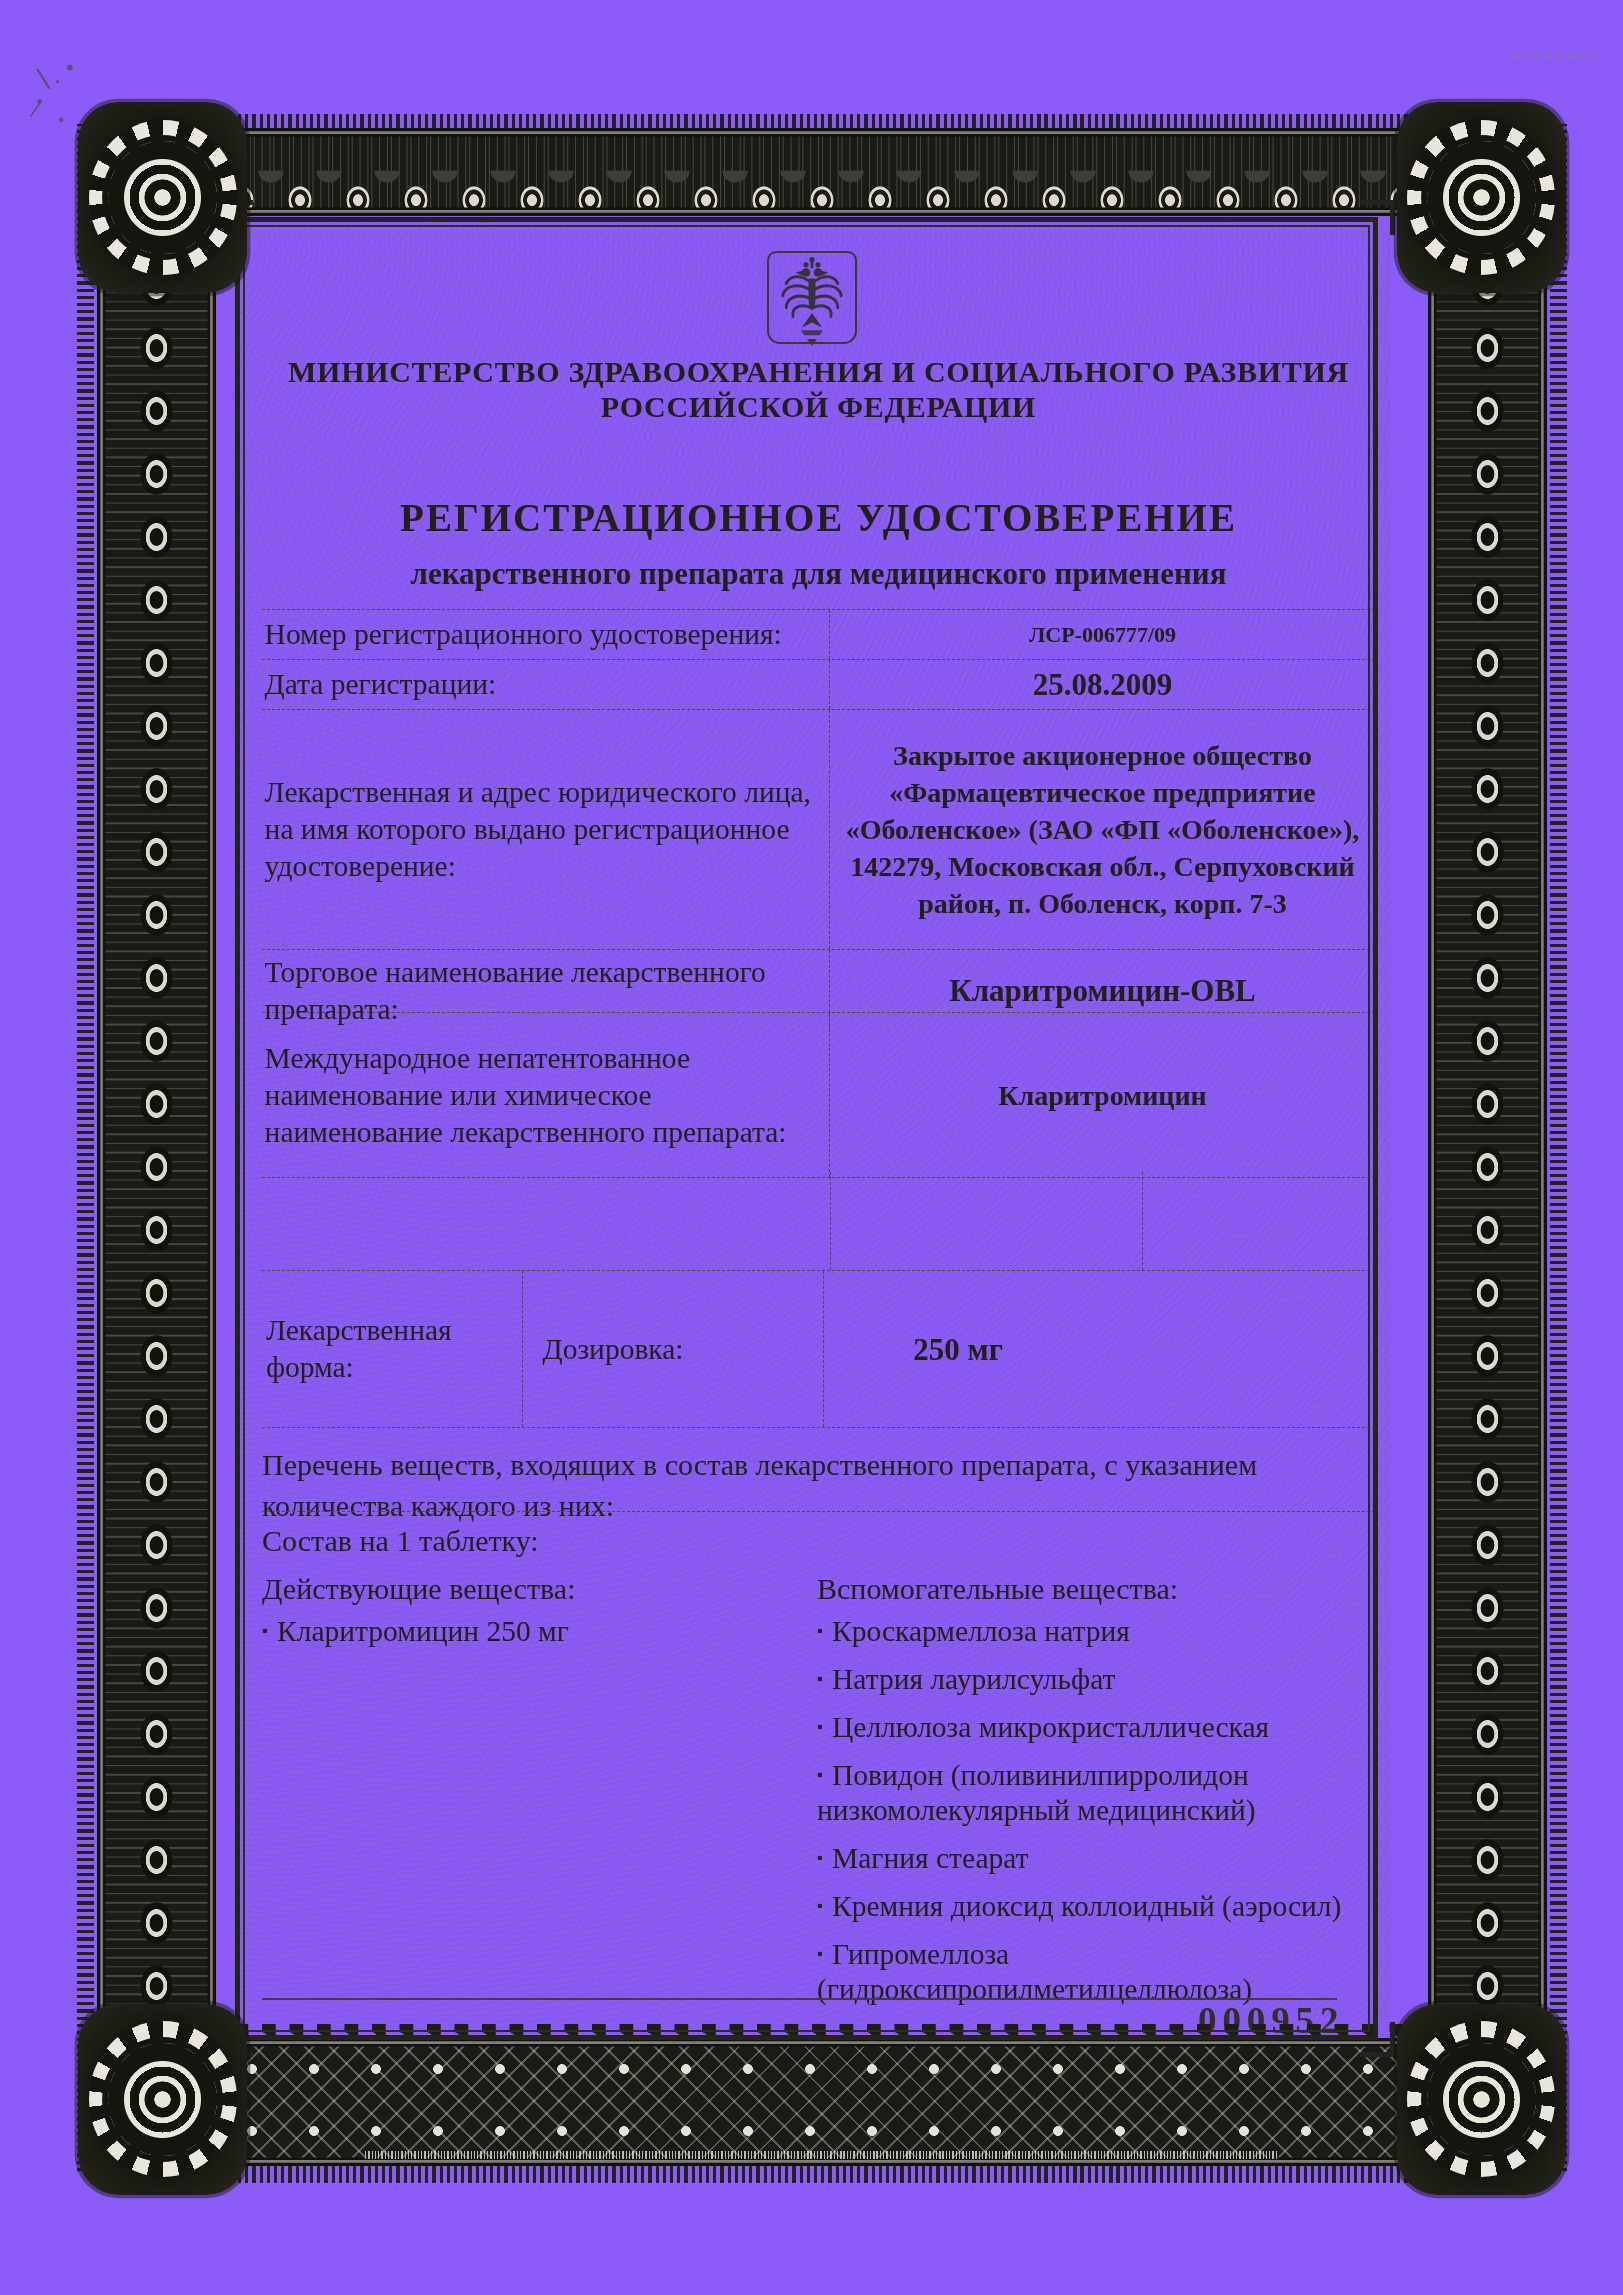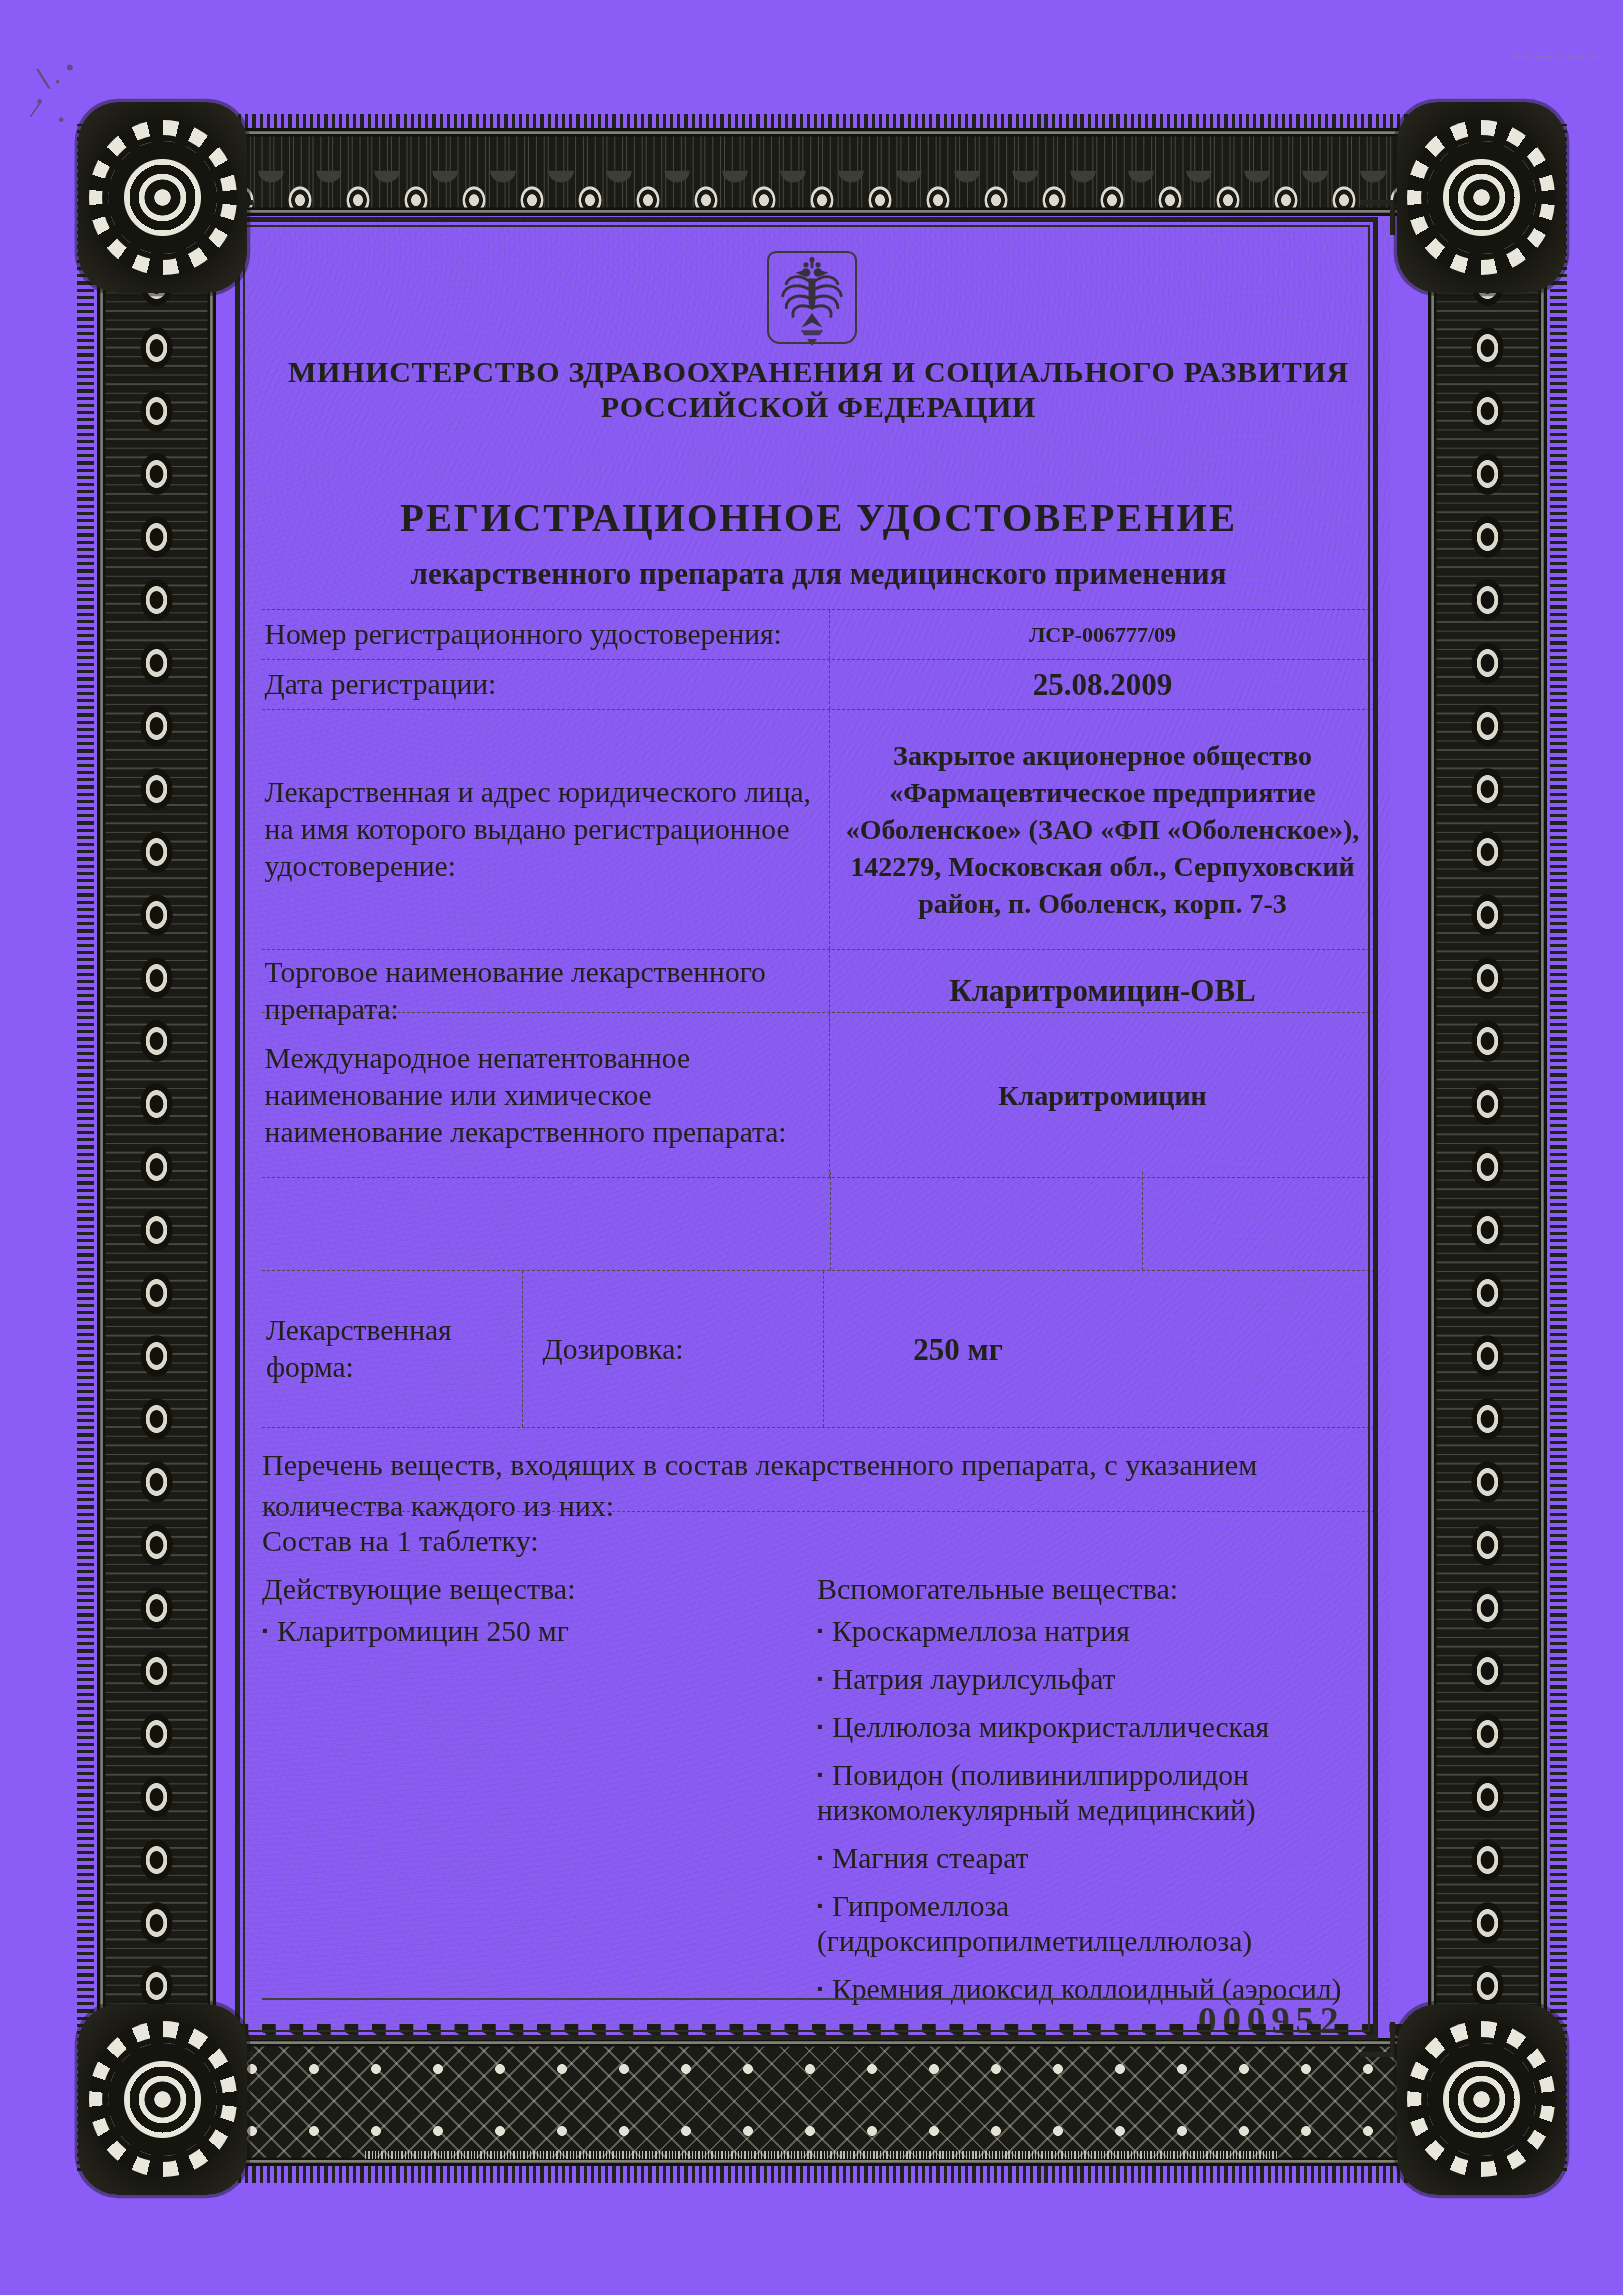--- a/index.html
+++ b/index.html
@@ -247,22 +247,22 @@
     <div class="list list-l">
       <div class="item"><span class="bullet">▪</span><span>Кларитромицин 250 мг</span></div>
     </div>
 
     <div class="list list-r">
       <div class="item"><span class="bullet">▪</span><span>Кроскармеллоза натрия</span></div>
       <div class="item"><span class="bullet">▪</span><span>Натрия лаурилсульфат</span></div>
       <div class="item"><span class="bullet">▪</span><span>Целлюлоза микрокристаллическая</span></div>
       <div class="item"><span class="bullet">▪</span><span>Повидон (поливинилпирролидон низкомолекулярный медицинский)</span></div>
       <div class="item"><span class="bullet">▪</span><span>Магния стеарат</span></div>
+      <div class="item"><span class="bullet">▪</span><span>Кремния диоксид коллоидный (аэросил)</span></div>
       <div class="item"><span class="bullet">▪</span><span>Гипромеллоза (гидроксипропилметилцеллюлоза)</span></div>
-      <div class="item"><span class="bullet">▪</span><span>Кремния диоксид коллоидный (аэросил)</span></div>
     </div>
 
     <div class="serial-line"></div>
     <div class="serial">000952</div>
 
   </div>
 </div>
 
 
 </body></html>

